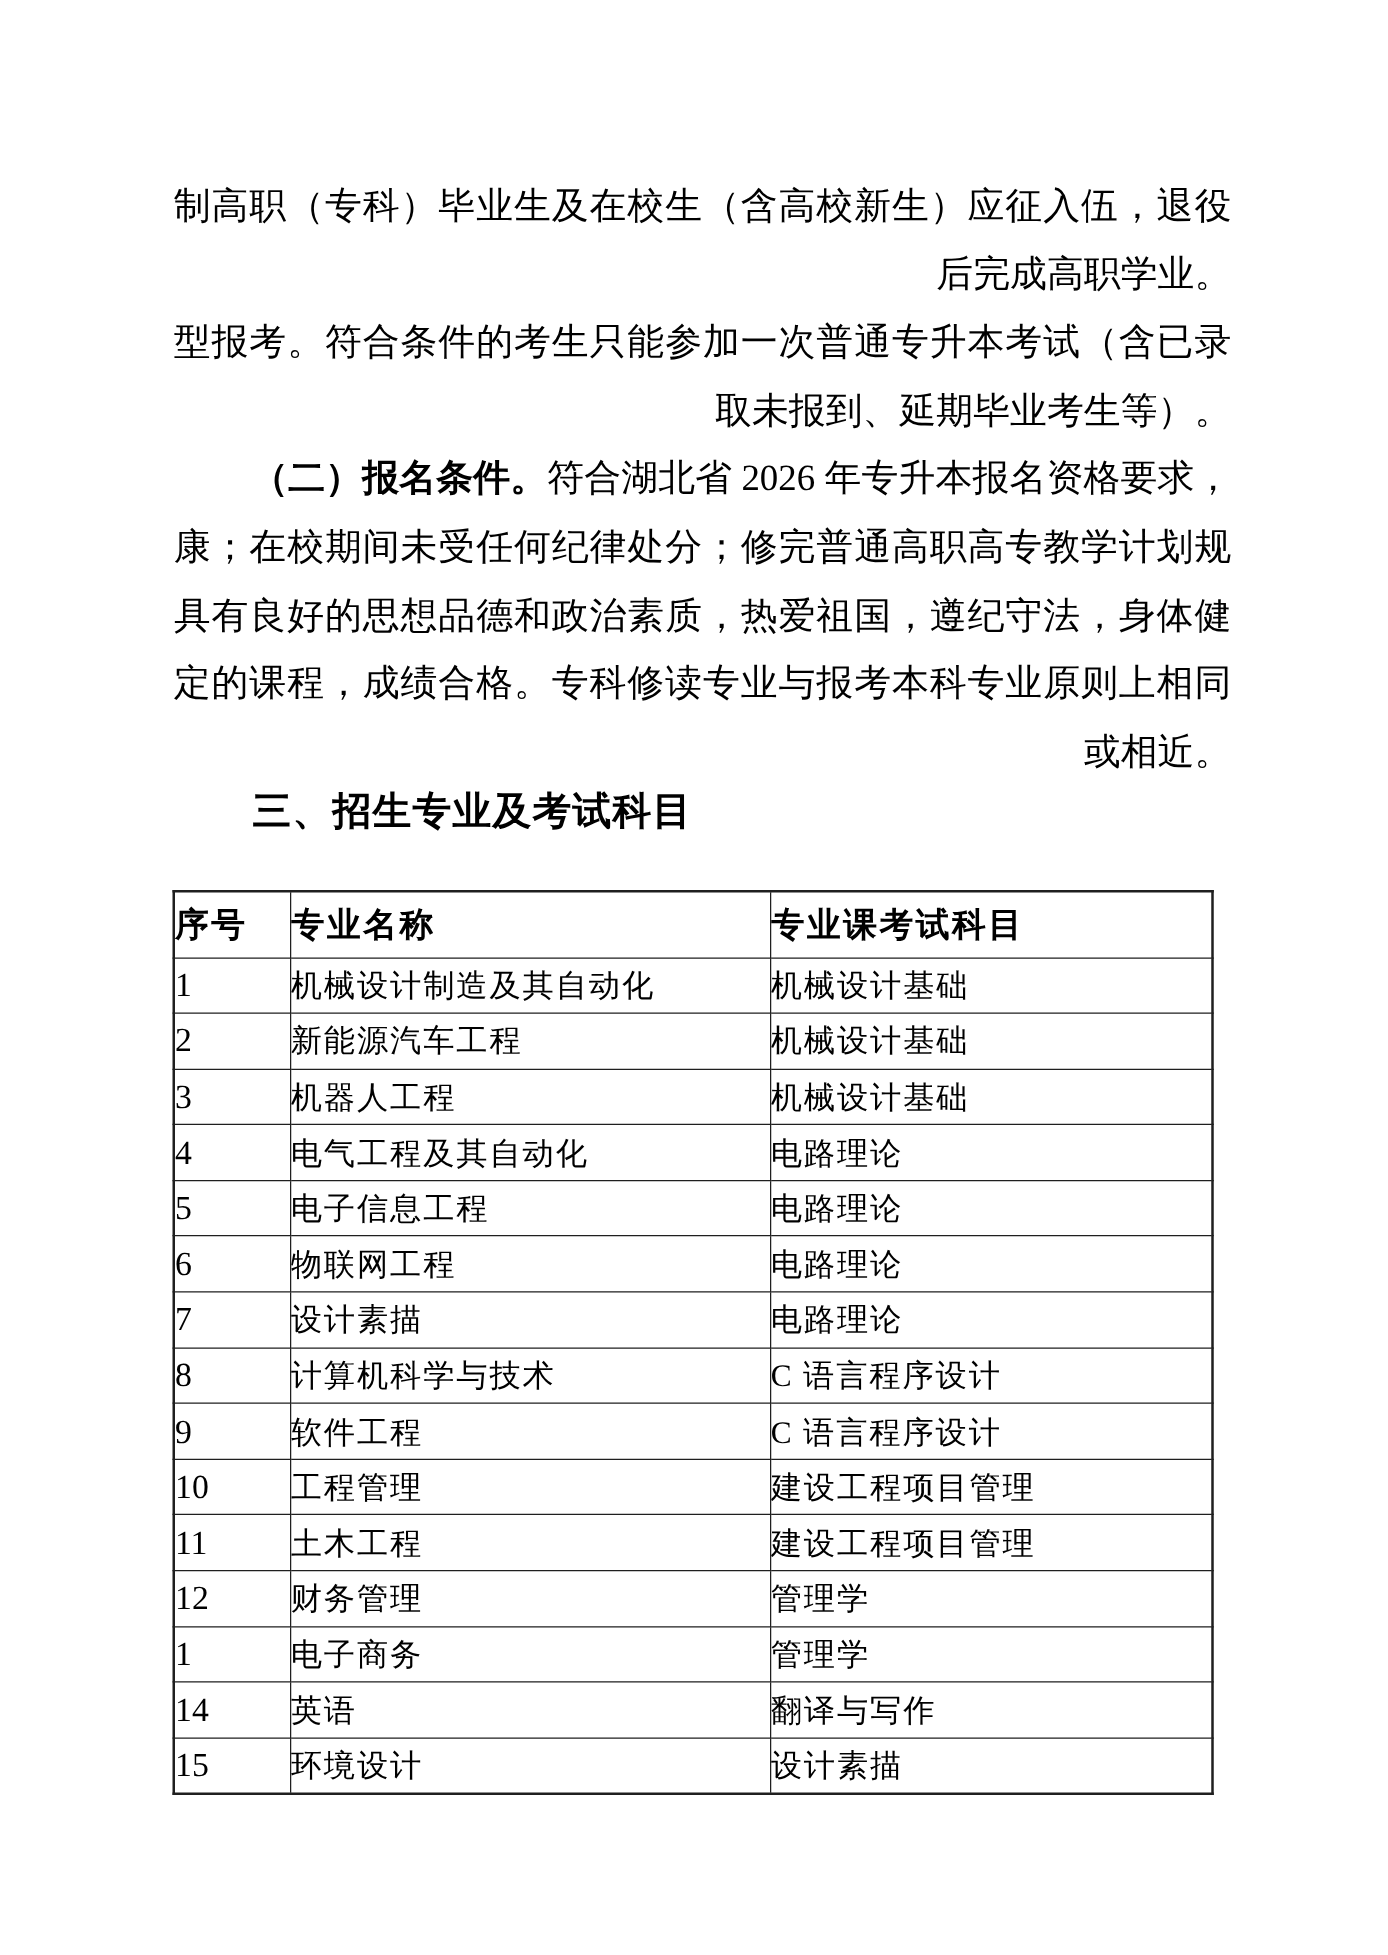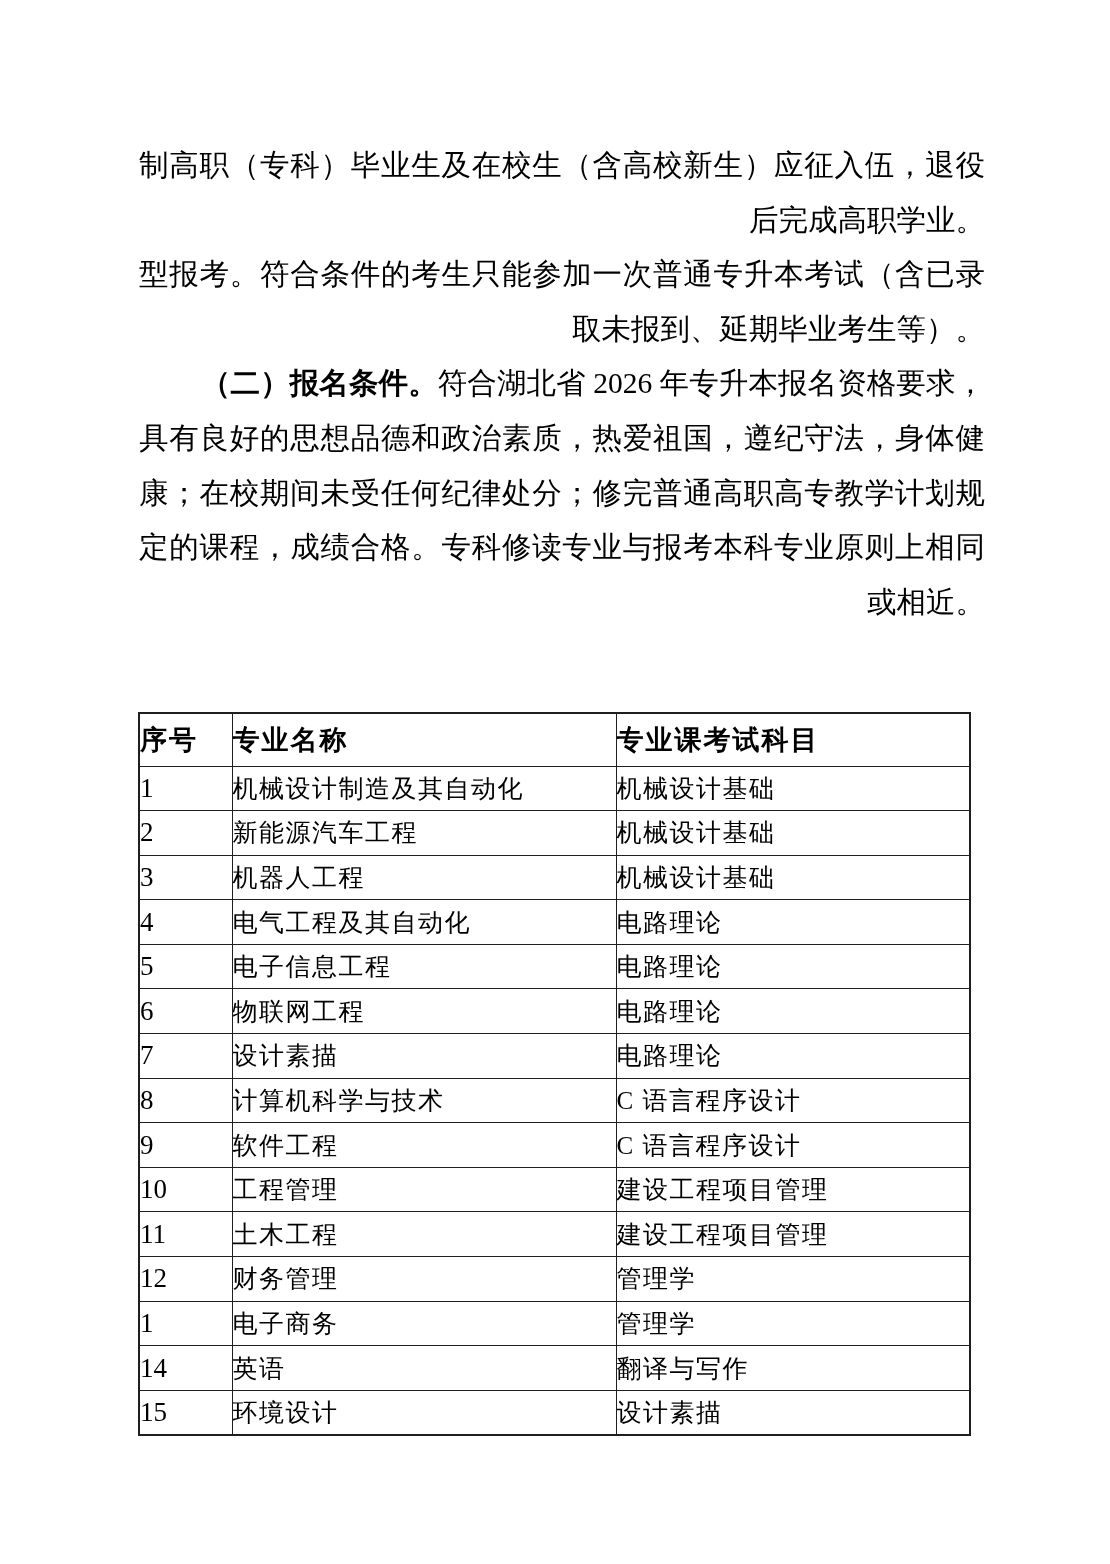--- a/index.html
+++ b/index.html
@@ -88,25 +88,26 @@
 <body>
 
 <div class="text-block">
   <div class="line j">制高职（专科）毕业生及在校生（含高校新生）应征入伍，退役</div>
   <div class="line">后完成高职学业。</div>
 
   <div class="line j">型报考。符合条件的考生只能参加一次普通专升本考试（含已录</div>
   <div class="line">取未报到、延期毕业考生等）。</div>
 
   <div class="line j ind"><span class="b">（二）报名条件。</span><span>符合湖北省 2026 年专升本报名资格要求，</span></div>
+  <div class="line j">康；在校期间未受任何纪律处分；修完普通高职高专教学计划规</div>
   <div class="line j">具有良好的思想品德和政治素质，热爱祖国，遵纪守法，身体健</div>
-  <div class="line j">康；在校期间未受任何纪律处分；修完普通高职高专教学计划规</div>
   <div class="line j">定的课程，成绩合格。专科修读专业与报考本科专业原则上相同</div>
   <div class="line">或相近。</div>
 
+  <div class="section-heading">三、招生专业及考试科目</div>
 </div>
 
 <table class="majors-table">
   <colgroup>
     <col style="width:93px">
     <col style="width:384px">
     <col style="width:354px">
   </colgroup>
   <thead>
     <tr>

